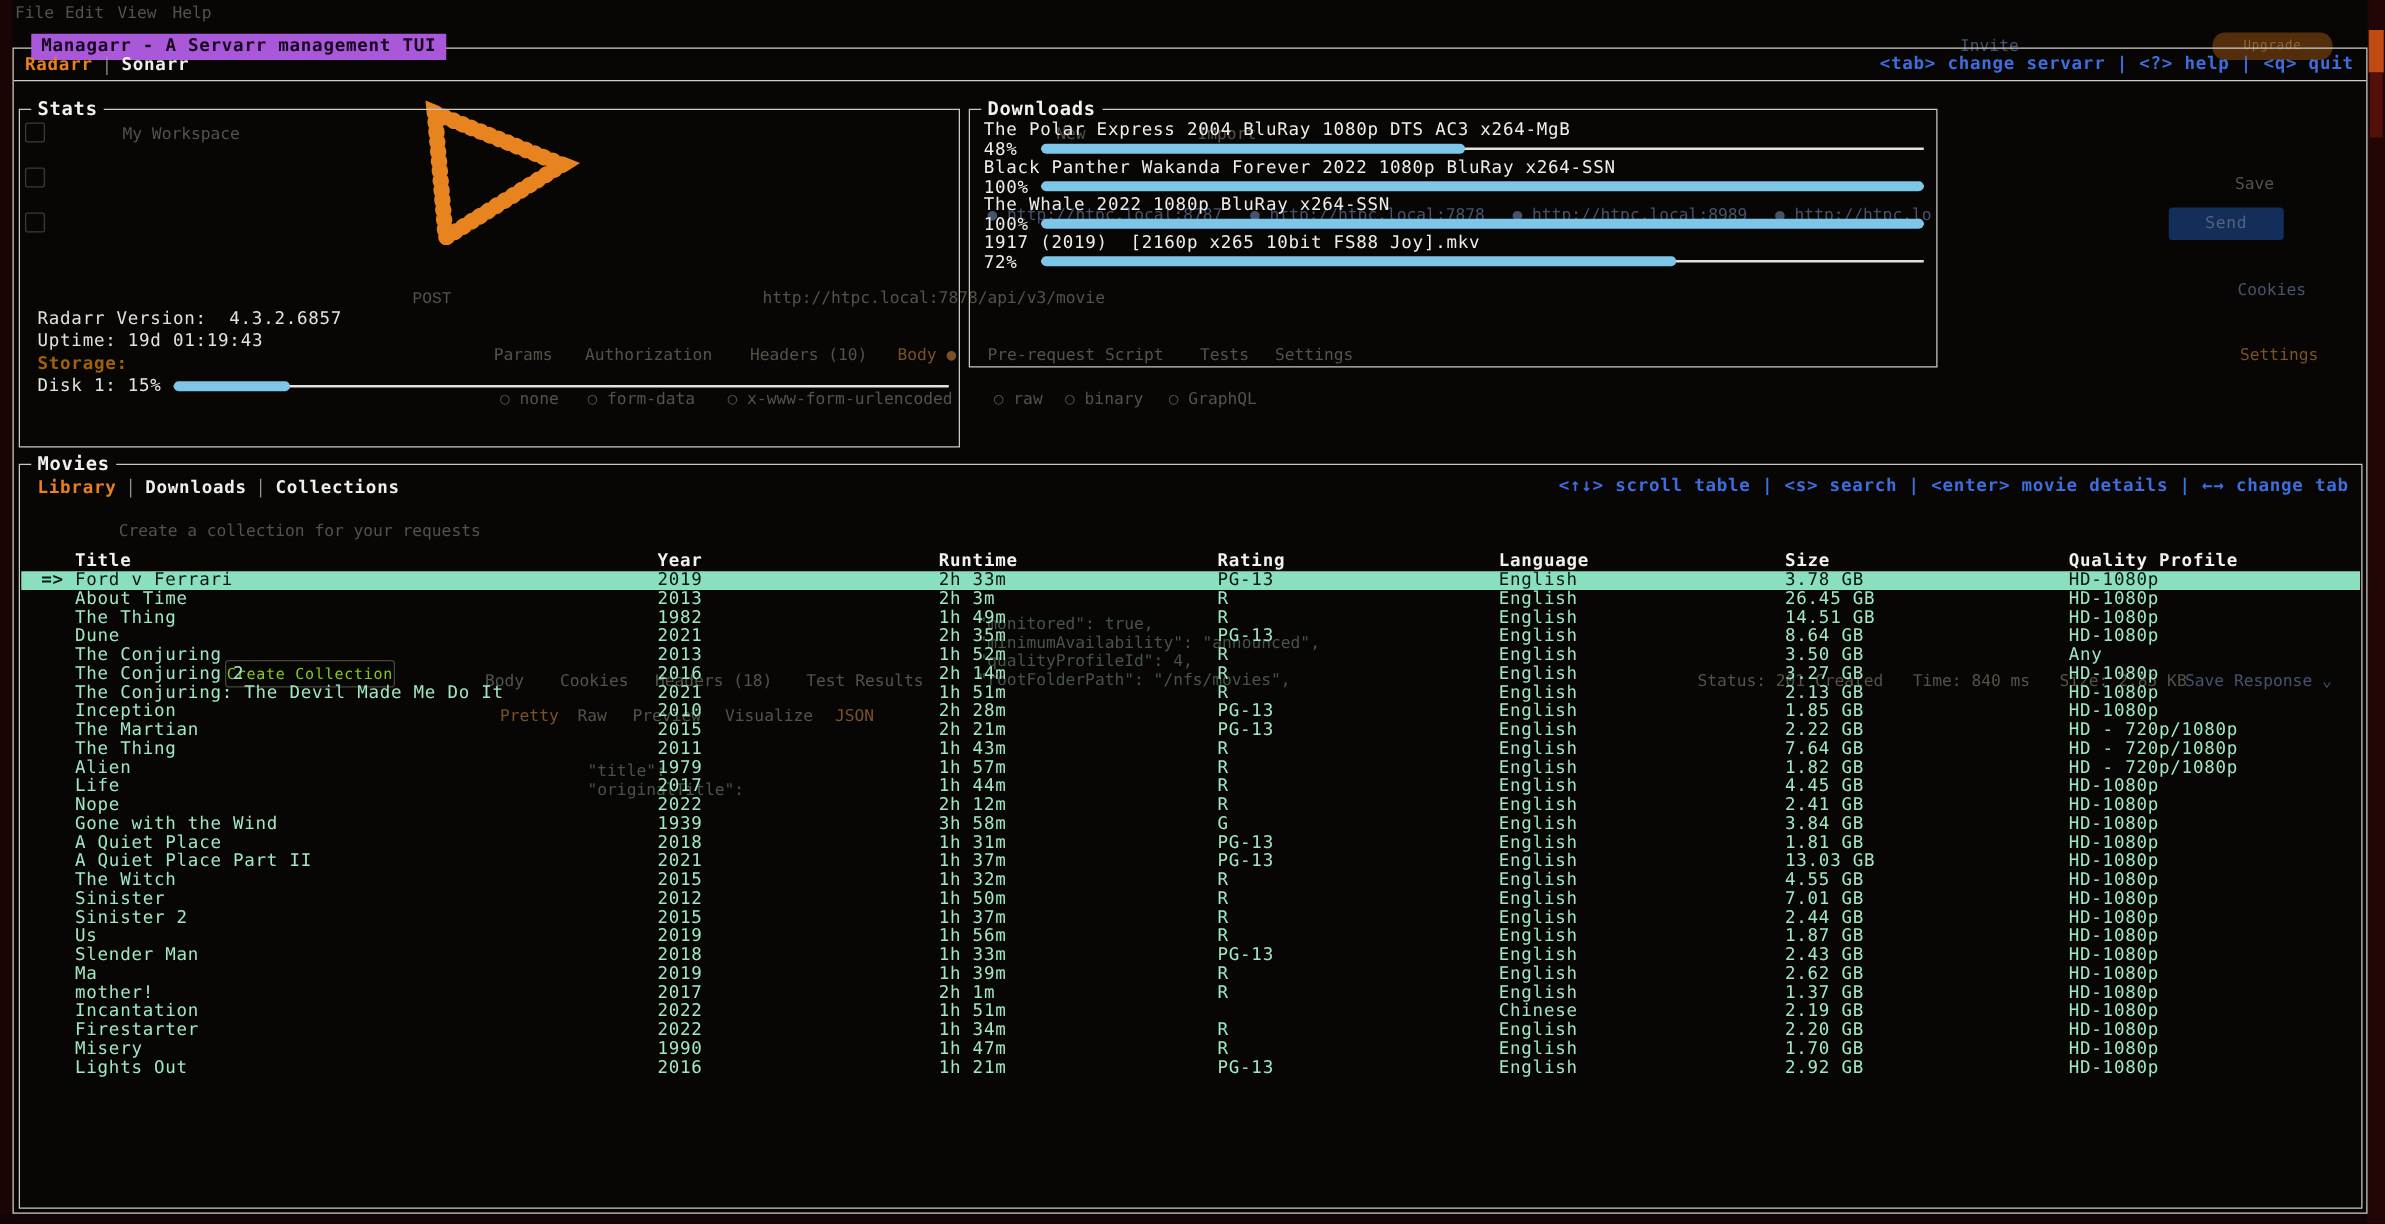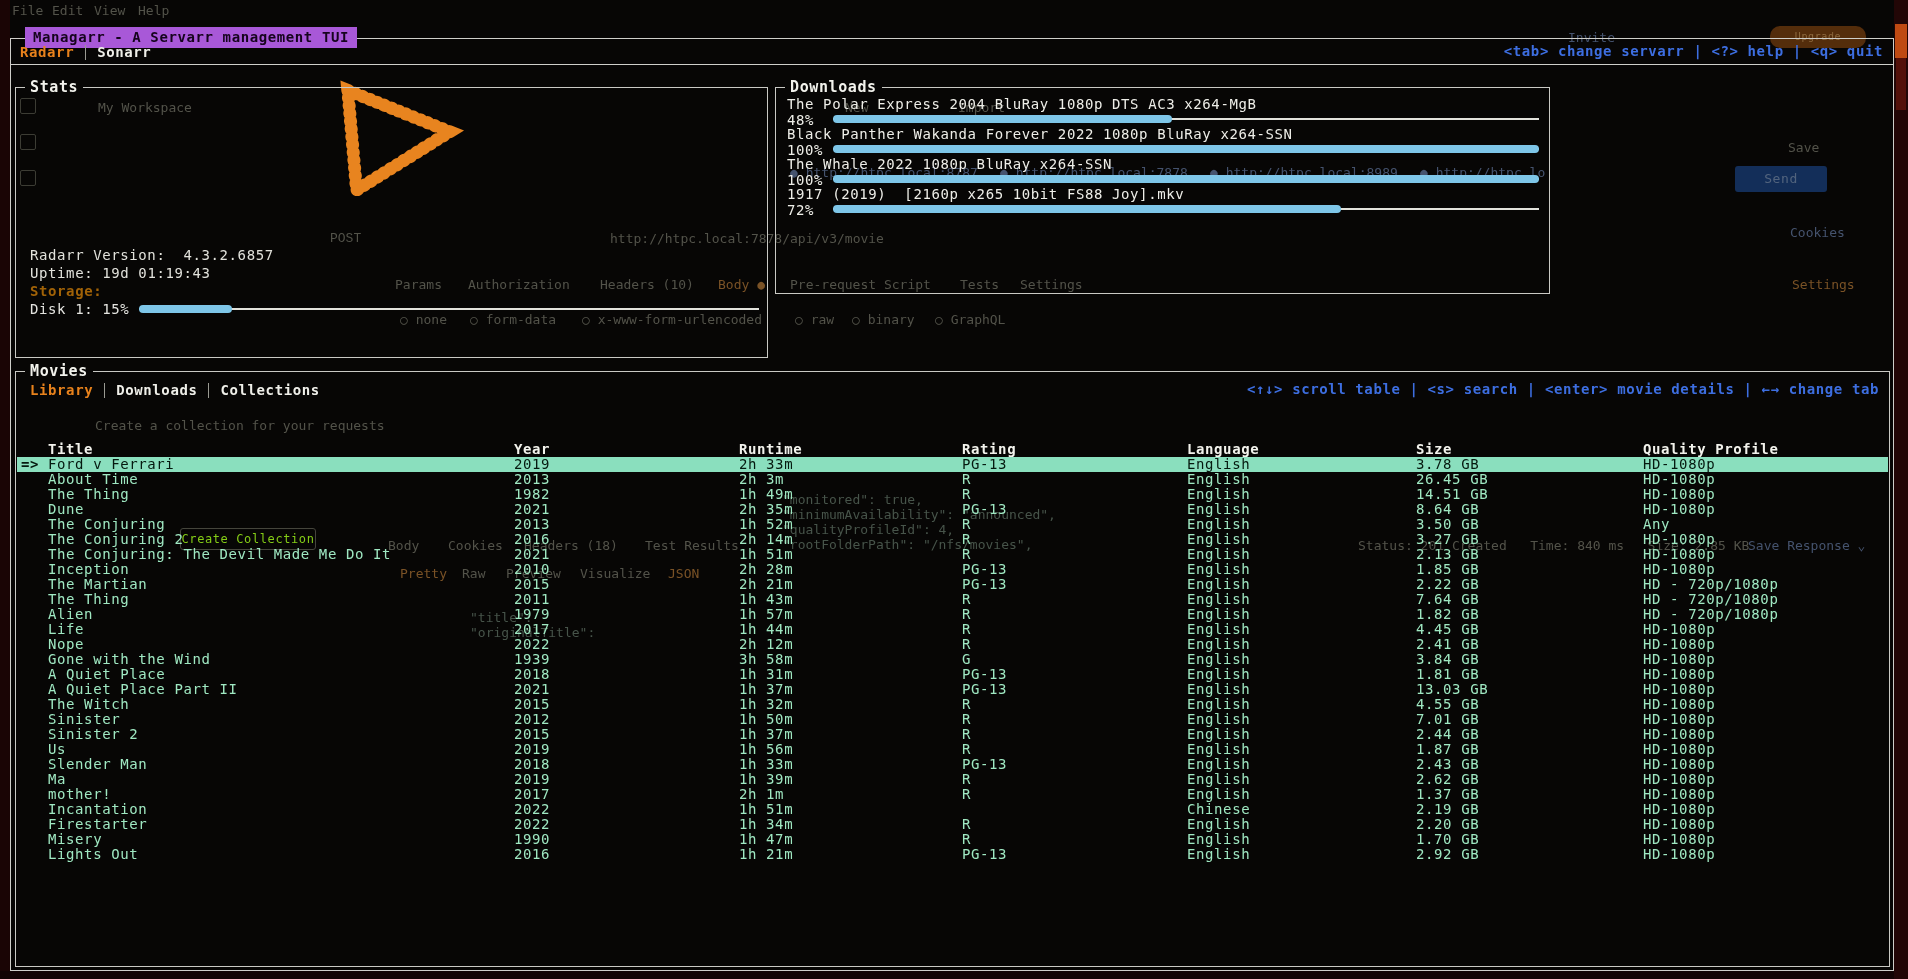--- a/index.html
+++ b/index.html
@@ -55,21 +55,21 @@
   .dl-item { height:30px; }
   .dl-name { height:15px; line-height:15px; white-space:pre; color:#eeeee8; }
   .dl-bar  { display:flex; align-items:center; height:15px; }
   .dl-pct  { white-space:pre; color:#eeeee8; min-width:36px; }
   
   .sub-tabs { position:absolute; left:14px; top:9px; display:flex; align-items:center; height:18px; }
   .movie-keybinds { position:absolute; right:10px; top:9px; color:#3d6ee0; font-weight:bold; white-space:pre; }
   .mtable { position:absolute; left:1px; top:70px; right:1px; }
   .mrow {
     display:grid; grid-template-columns:27px 466px 225px 223px 225px 229px 227px auto;
-    height:15px; line-height:15px; padding-left:4px; white-space:pre; color:#9fe8c2;
+    height:15px; line-height:15px; padding-left:16px; white-space:pre; color:#9fe8c2;
   }
   .mrow span { overflow:hidden; }
   .mrow.mhead { color:#f2f2ec; font-weight:bold; }
   .mrow.sel { background:#8adfbe; color:#05190f; }
   .mrow .mark { color:#05190f; font-weight:bold; }
 </style>
 </head>
 <body>
 
 <div class="screen">

